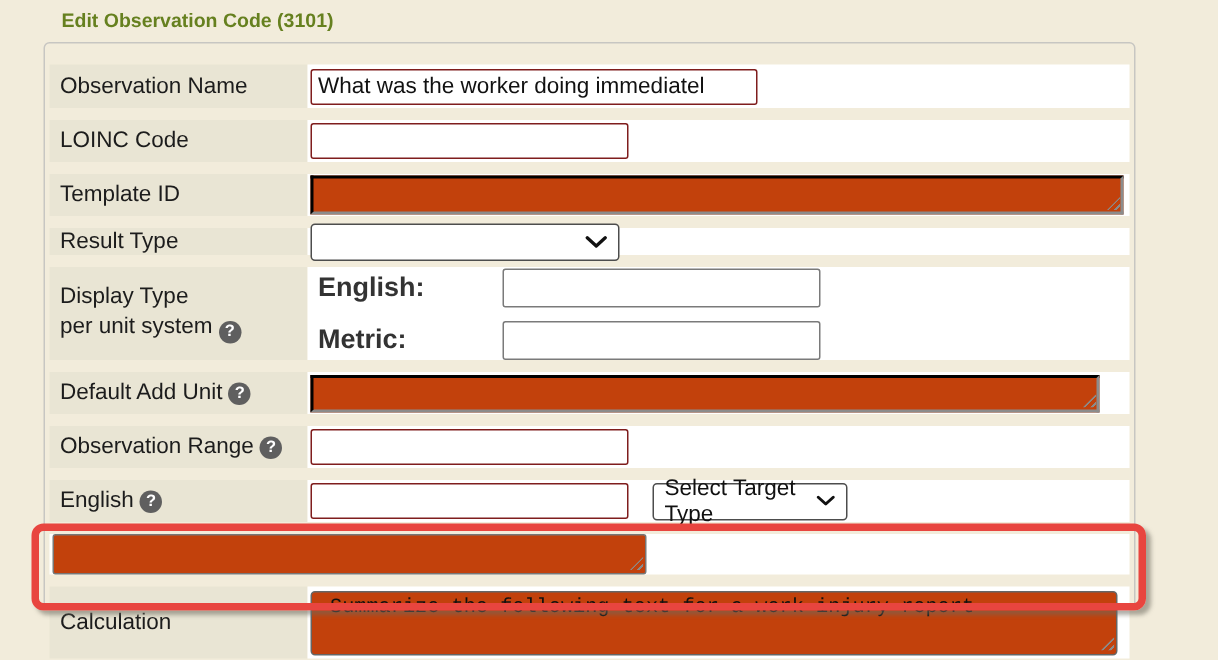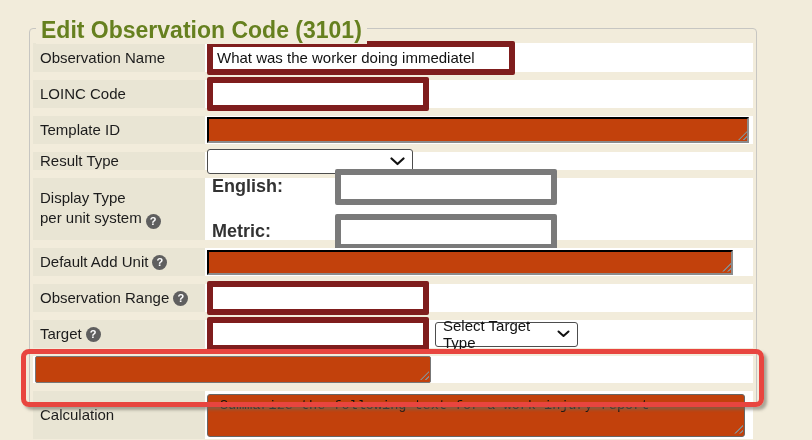--- a/index.html
+++ b/index.html
@@ -8,23 +8,23 @@
     background:#f2ecdb;
     font-family:"Liberation Sans",sans-serif;
     -webkit-font-smoothing:antialiased;
   }
   .panel{
     position:absolute;left:29px;top:28px;width:728px;height:378px;
     border:1px solid #c7c6c2;border-radius:4px;
     box-sizing:border-box;padding:14px 3px 3px 3px;
   }
   .panel-title{
-    position:absolute;left:36px;top:17px;z-index:2;
+    position:absolute;left:36px;top:6px;z-index:2;
     background:#f2ecdb;padding:0 5px;
-    font-size:23px;font-weight:bold;color:#66801f;white-space:nowrap;
+    font-size:13px;font-weight:bold;color:#66801f;white-space:nowrap;
   }
   .rows{display:flex;flex-direction:column;row-gap:8px}
   .row{display:flex;align-items:stretch}
   .label-cell{
     width:172px;flex:0 0 172px;background:#e9e5d4;
     display:flex;align-items:center;
     padding-left:7px;box-sizing:border-box;
     font-size:15px;color:#1c1c1c;line-height:18px;
   }
   .value-cell{
@@ -34,21 +34,21 @@
   .h28{height:28px}.h29{height:29px}.h26{height:18px}
   .h62{height:62px}.h27{height:27px}.h48{height:48px}
 
   .qicon{
     display:inline-block;width:15px;height:15px;margin-left:4px;
     background:#5f5f5f;color:#fff;border-radius:50%;
     font-size:11px;font-weight:bold;line-height:15px;text-align:center;
     flex:0 0 auto;vertical-align:-2px;
   }
   input.txt{
-    height:22px;border:6px solid #7f1d1d;border-radius:2px;
+    height:22px;border:1px solid #7f1d1d;border-radius:2px;
     font-family:"Liberation Sans",sans-serif;font-size:15px;color:#111;
     padding:0 4px;box-sizing:content-box;background:#fff;outline:none;
   }
   input.txt.soft{border-color:#7a7a7a}
   .ta-wrap{position:relative;display:inline-block;line-height:0}
   textarea.ta{
     resize:none;outline:none;background:#c2410c;box-sizing:border-box;
     font-family:"Liberation Sans",sans-serif;font-size:15px;color:#111;
     border:1px solid #777;border-radius:2px;padding:2px 12px;
     overflow:hidden;
@@ -167,26 +167,26 @@
         <span>Observation Range</span>
           <span class="qicon">?</span>
       </div>
       <div class="value-cell">
         <input class="txt" style="width: 202px;" type="text" value="">
       </div>
     </div>
 
     <div class="row h28">
       <div class="label-cell">
-        <span>Target</span>
+        <span>English</span>
           <span class="qicon">?</span>
       </div>
       <div class="value-cell">
         <input class="txt" style="width: 202px;" type="text" value="">
-        <div class="select" style="width:143px;margin-left:6px">
+        <div class="select" style="width:130px;margin-left:16px">
           <span>Select Target Type</span>
           <svg class="chevron" width="13" height="8" viewBox="0 0 13 8">
               <path d="M1.5 1.5 L6.5 6 L11.5 1.5" fill="none" stroke="#111" stroke-width="2" stroke-linecap="round" stroke-linejoin="round"></path>
             </svg>
         </div>
       </div>
     </div>
 
     <div class="row h27">
       <div class="value-cell">

